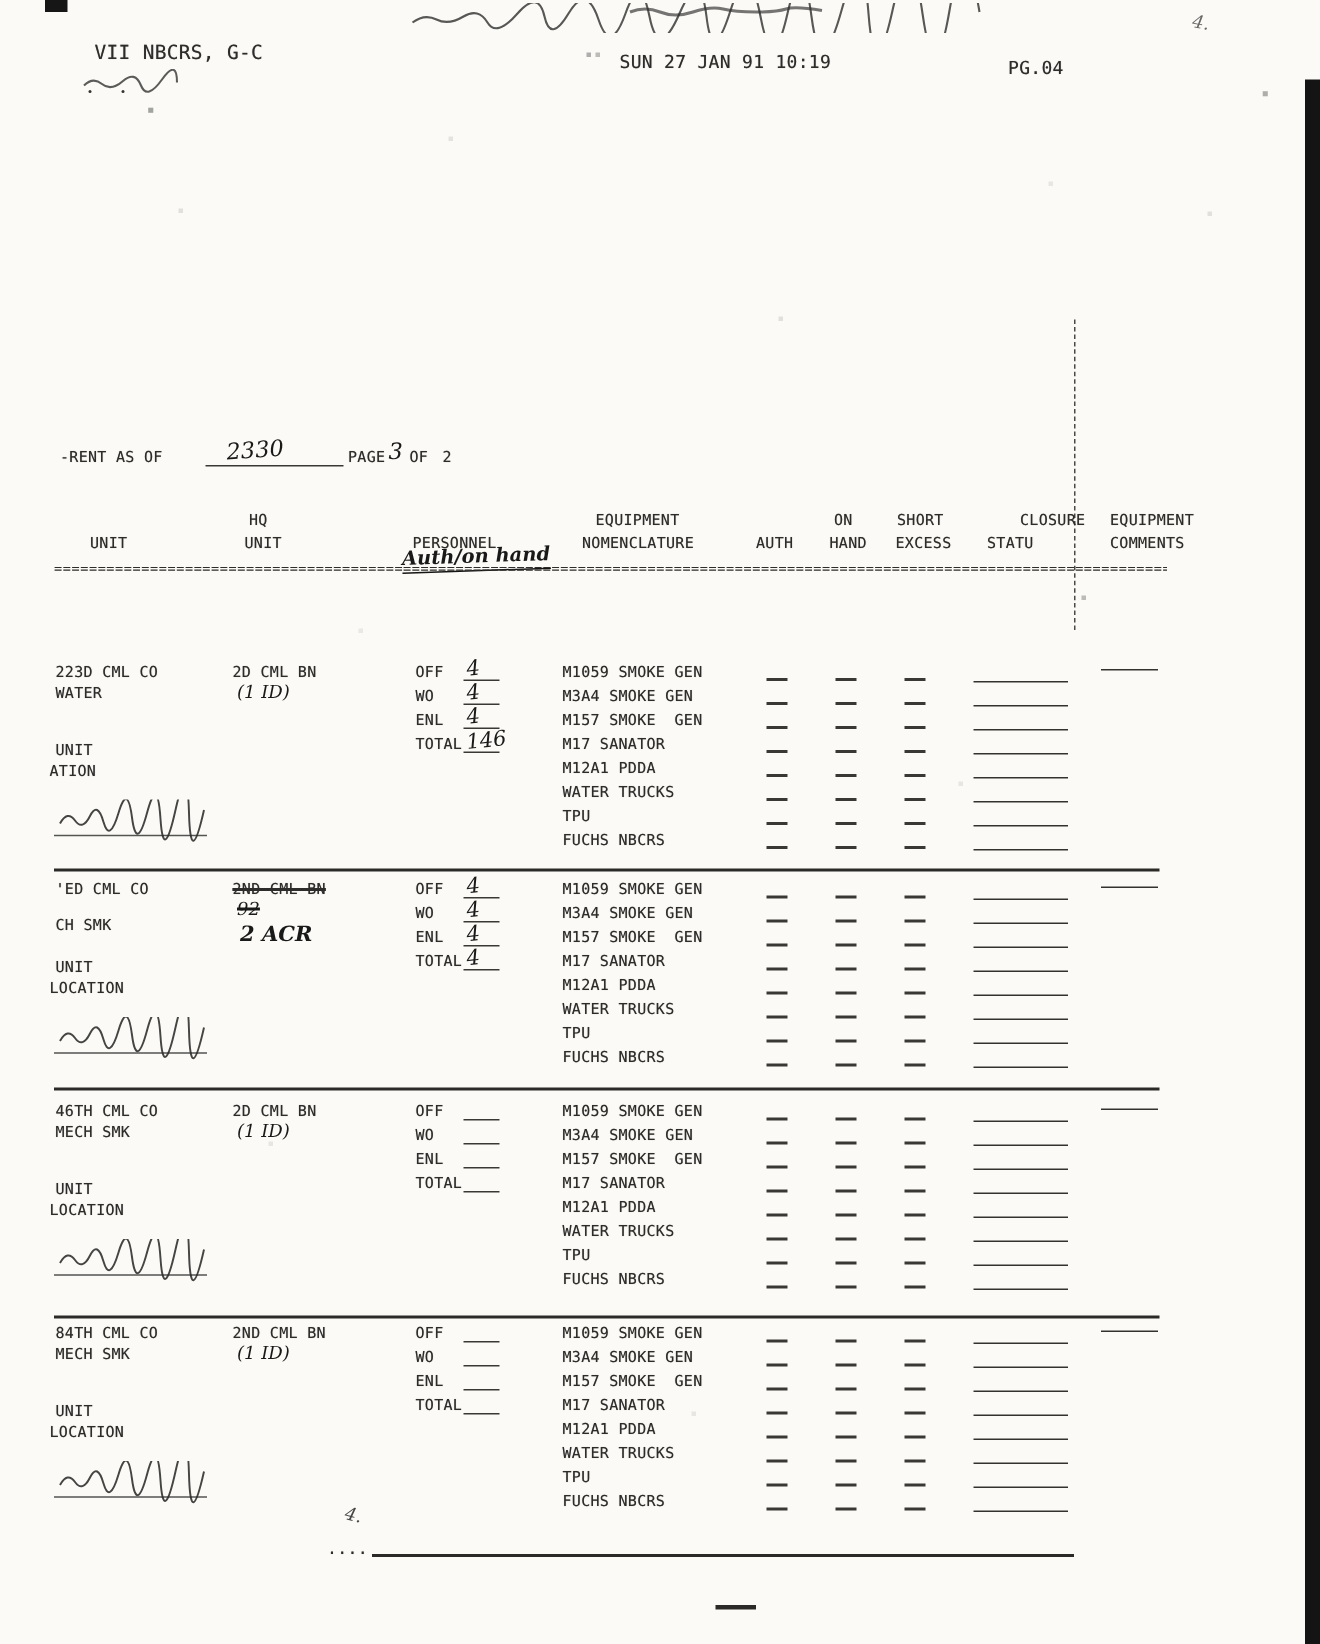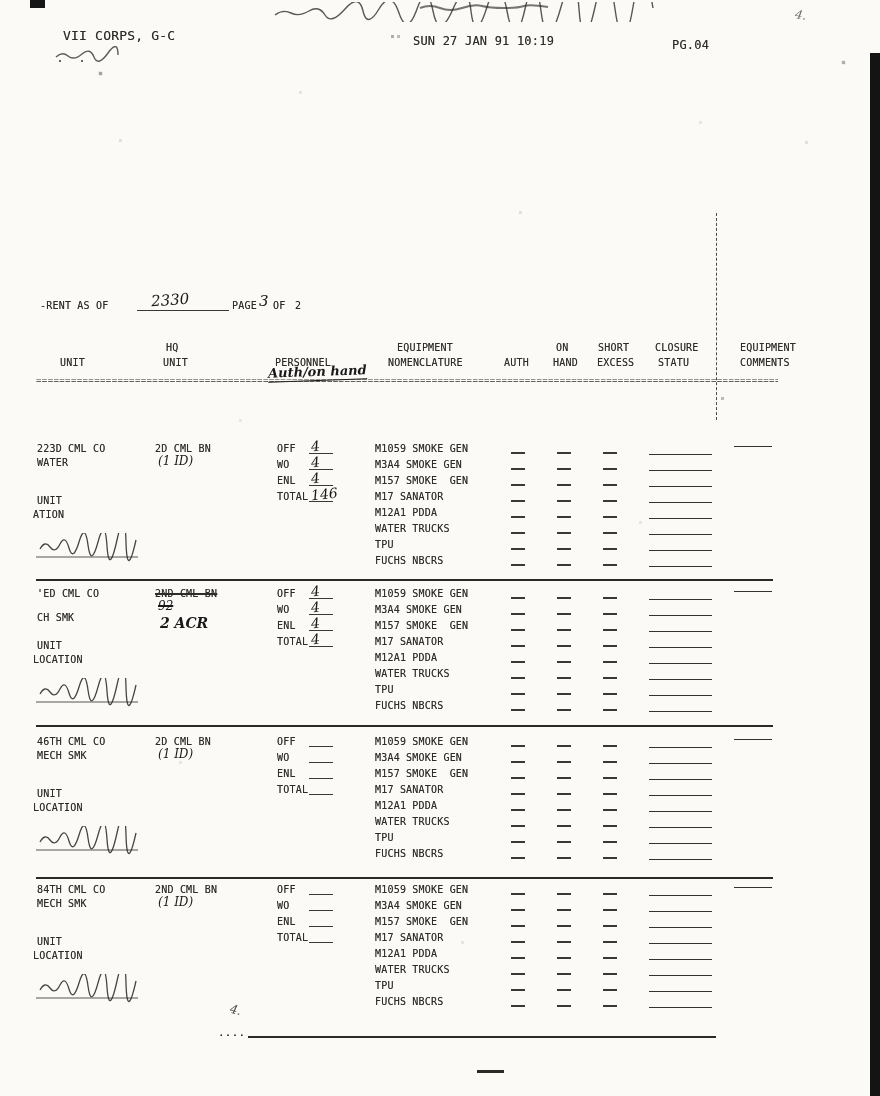--- a/index.html
+++ b/index.html
@@ -53,37 +53,37 @@
   </svg>
 
   <svg class="scribble" style="left:52px;top:46px" width="72" height="18" viewBox="0 0 72 18">
     <path d="M4,11 q6,-6 12,-1 t14,-2 t12,3 t14,-4 t10,2" fill="none" stroke="#333" stroke-width="1.4" opacity="0.8"></path>
     <circle cx="8" cy="15" r="1" fill="#333"></circle>
       <circle cx="30" cy="15" r="1" fill="#333"></circle>
   </svg>
 
   <div class="hw" style="left:795px;top:8px;font-size:12px;opacity:.65;transform:rotate(10deg)">4.</div>
 
-  <div class="t" style="left:63px;top:28px;font-size:13px">VII CORPS, G-C</div>
+  <div class="t" style="left:63px;top:28px;font-size:13px">VII NBCRS, G-C</div>
   <div class="t" style="left:413px;top:34px;font-size:12px">SUN 27 JAN 91 10:19</div>
   <div class="t" style="left:672px;top:38px;font-size:12px">PG.04</div>
 
   <div class="t" style="left:40px;top:300px">-RENT AS OF</div>
   <div class="blank" style="left:137px;top:300px;width:92px;height:11px"></div>
   <div class="hw" style="left:151px;top:291px;font-size:15px;transform:rotate(-4deg)">2330</div>
   <div class="t" style="left:232px;top:300px">PAGE</div>
   <div class="hw" style="left:259px;top:292px;font-size:15px">3</div>
   <div class="t" style="left:273px;top:300px">OF</div>
   <div class="t" style="left:295px;top:300px">2</div>
 
   <div class="t" style="left:166px;top:342px">HQ</div>
   <div class="t" style="left:397px;top:342px">EQUIPMENT</div>
   <div class="t" style="left:556px;top:342px">ON</div>
   <div class="t" style="left:598px;top:342px">SHORT</div>
-  <div class="t" style="left:655px;top:342px">CLOSURE</div>
+  <div class="t" style="left:680px;top:342px">CLOSURE</div>
   <div class="t" style="left:740px;top:342px">EQUIPMENT</div>
 
   <div class="t" style="left:60px;top:357px">UNIT</div>
   <div class="t" style="left:163px;top:357px">UNIT</div>
   <div class="t" style="left:275px;top:357px">PERSONNEL</div>
   <div class="t" style="left:388px;top:357px">NOMENCLATURE</div>
   <div class="t" style="left:504px;top:357px">AUTH</div>
   <div class="t" style="left:553px;top:357px">HAND</div>
   <div class="t" style="left:597px;top:357px">EXCESS</div>
   <div class="t" style="left:658px;top:357px">STATU</div>

